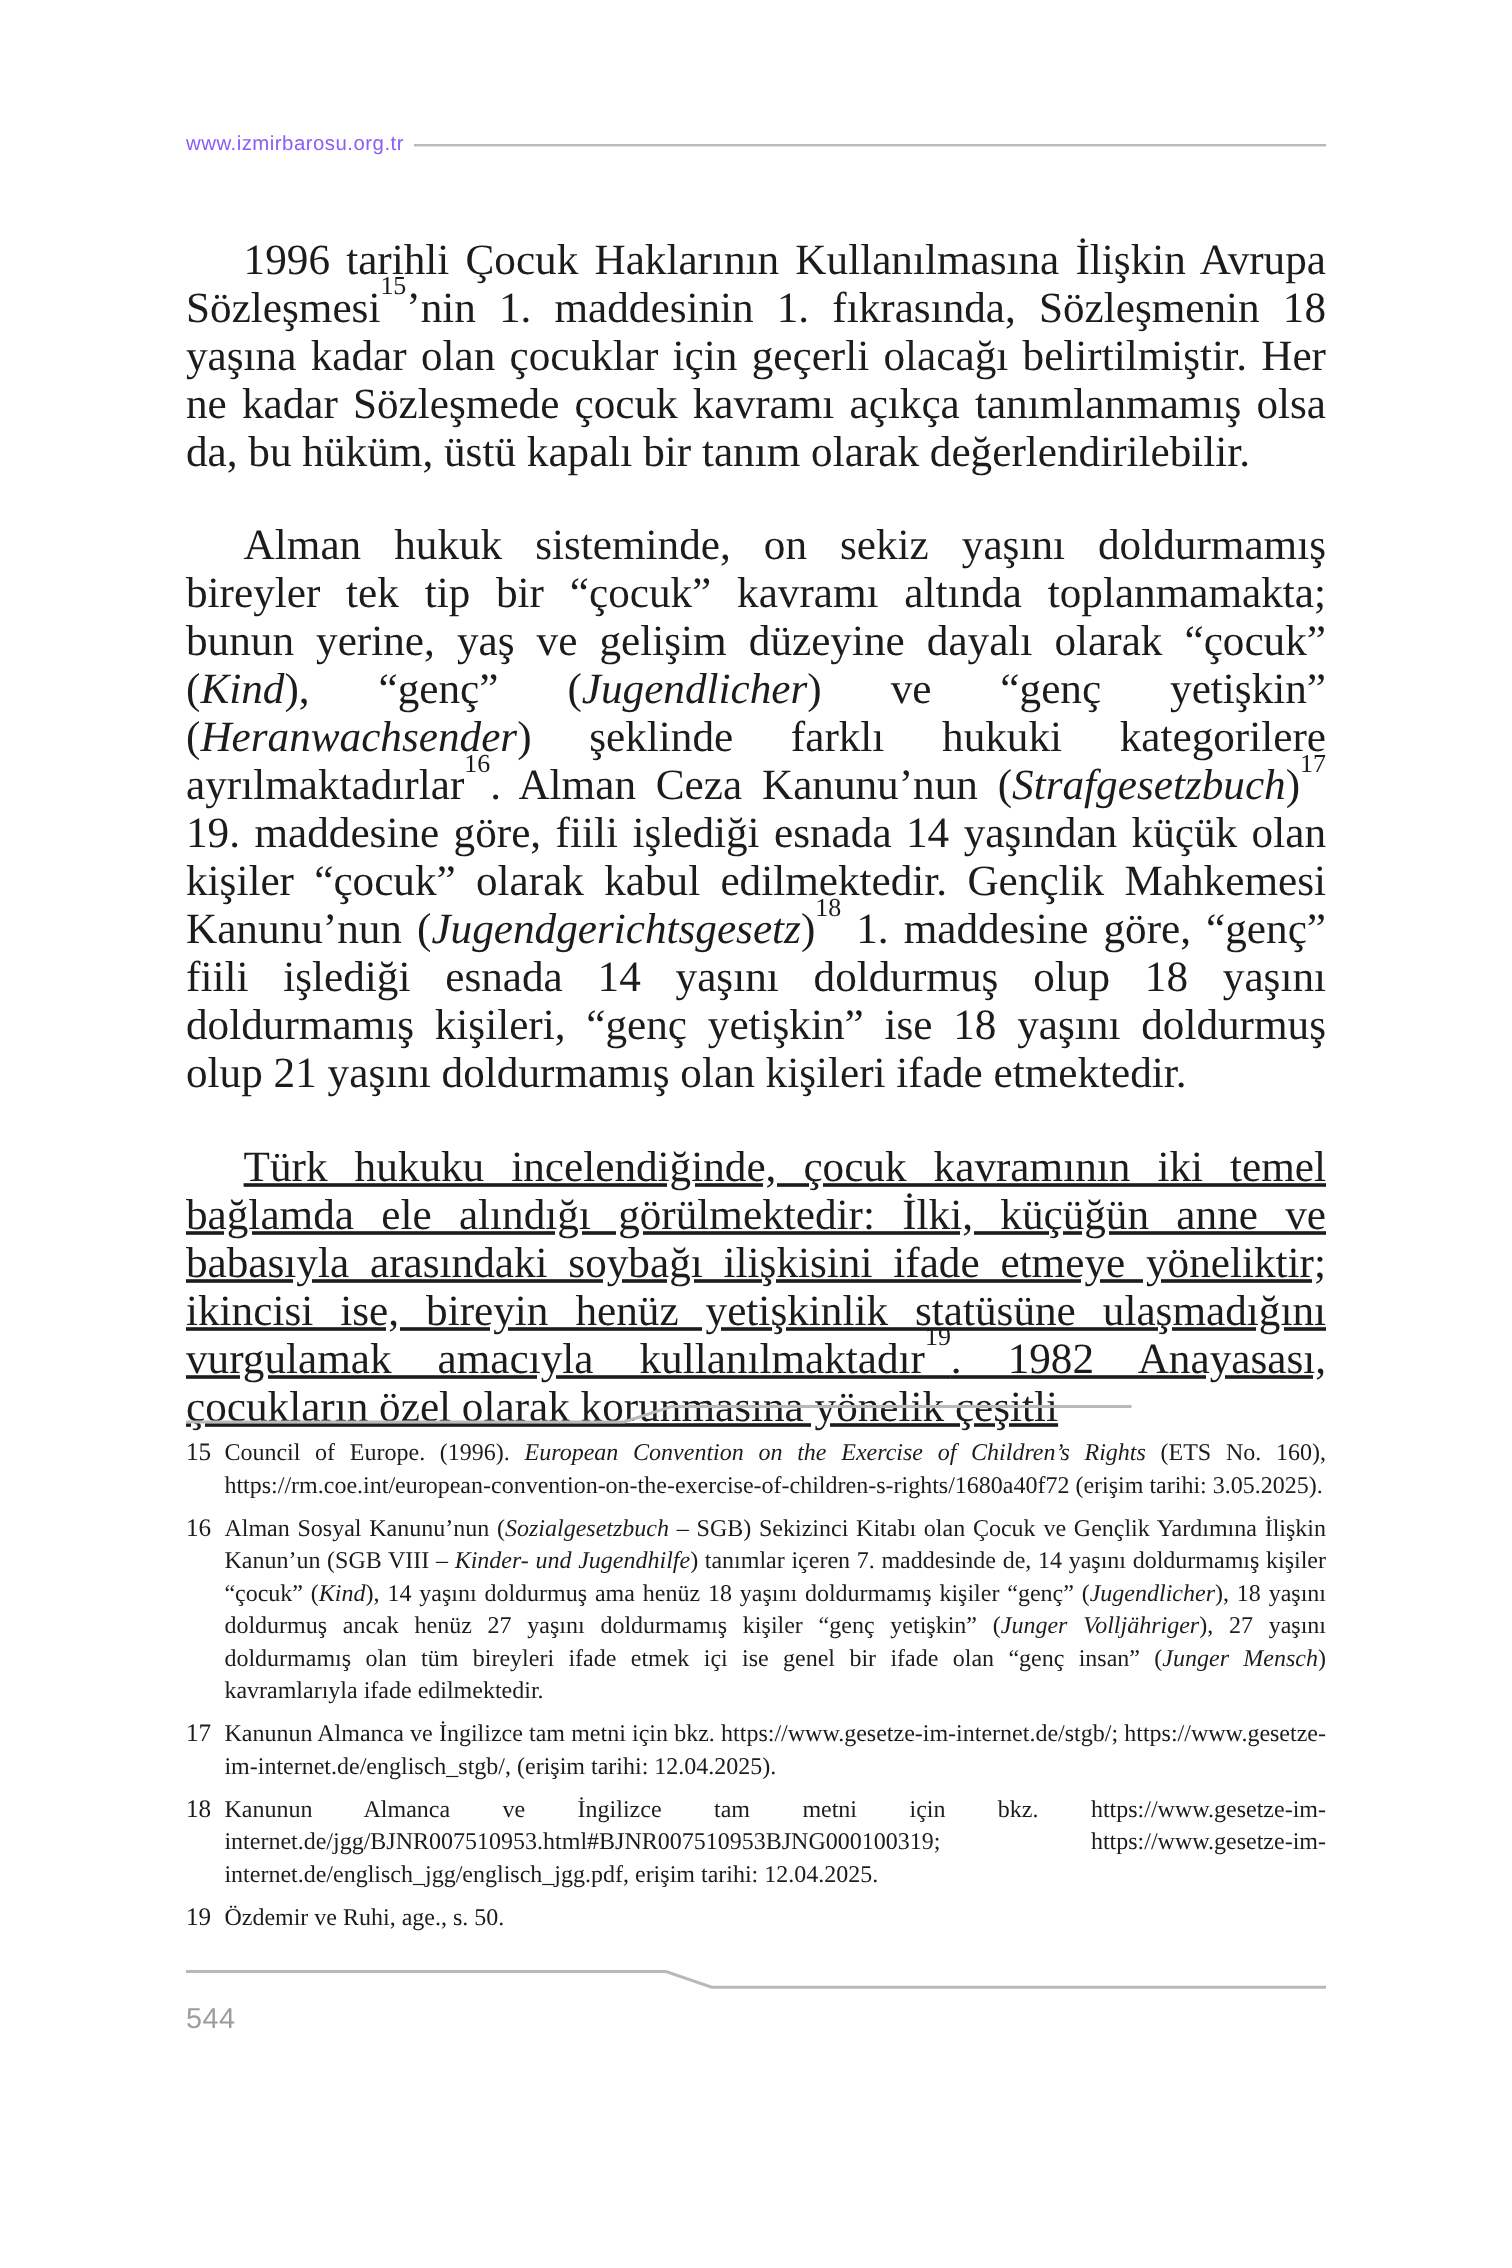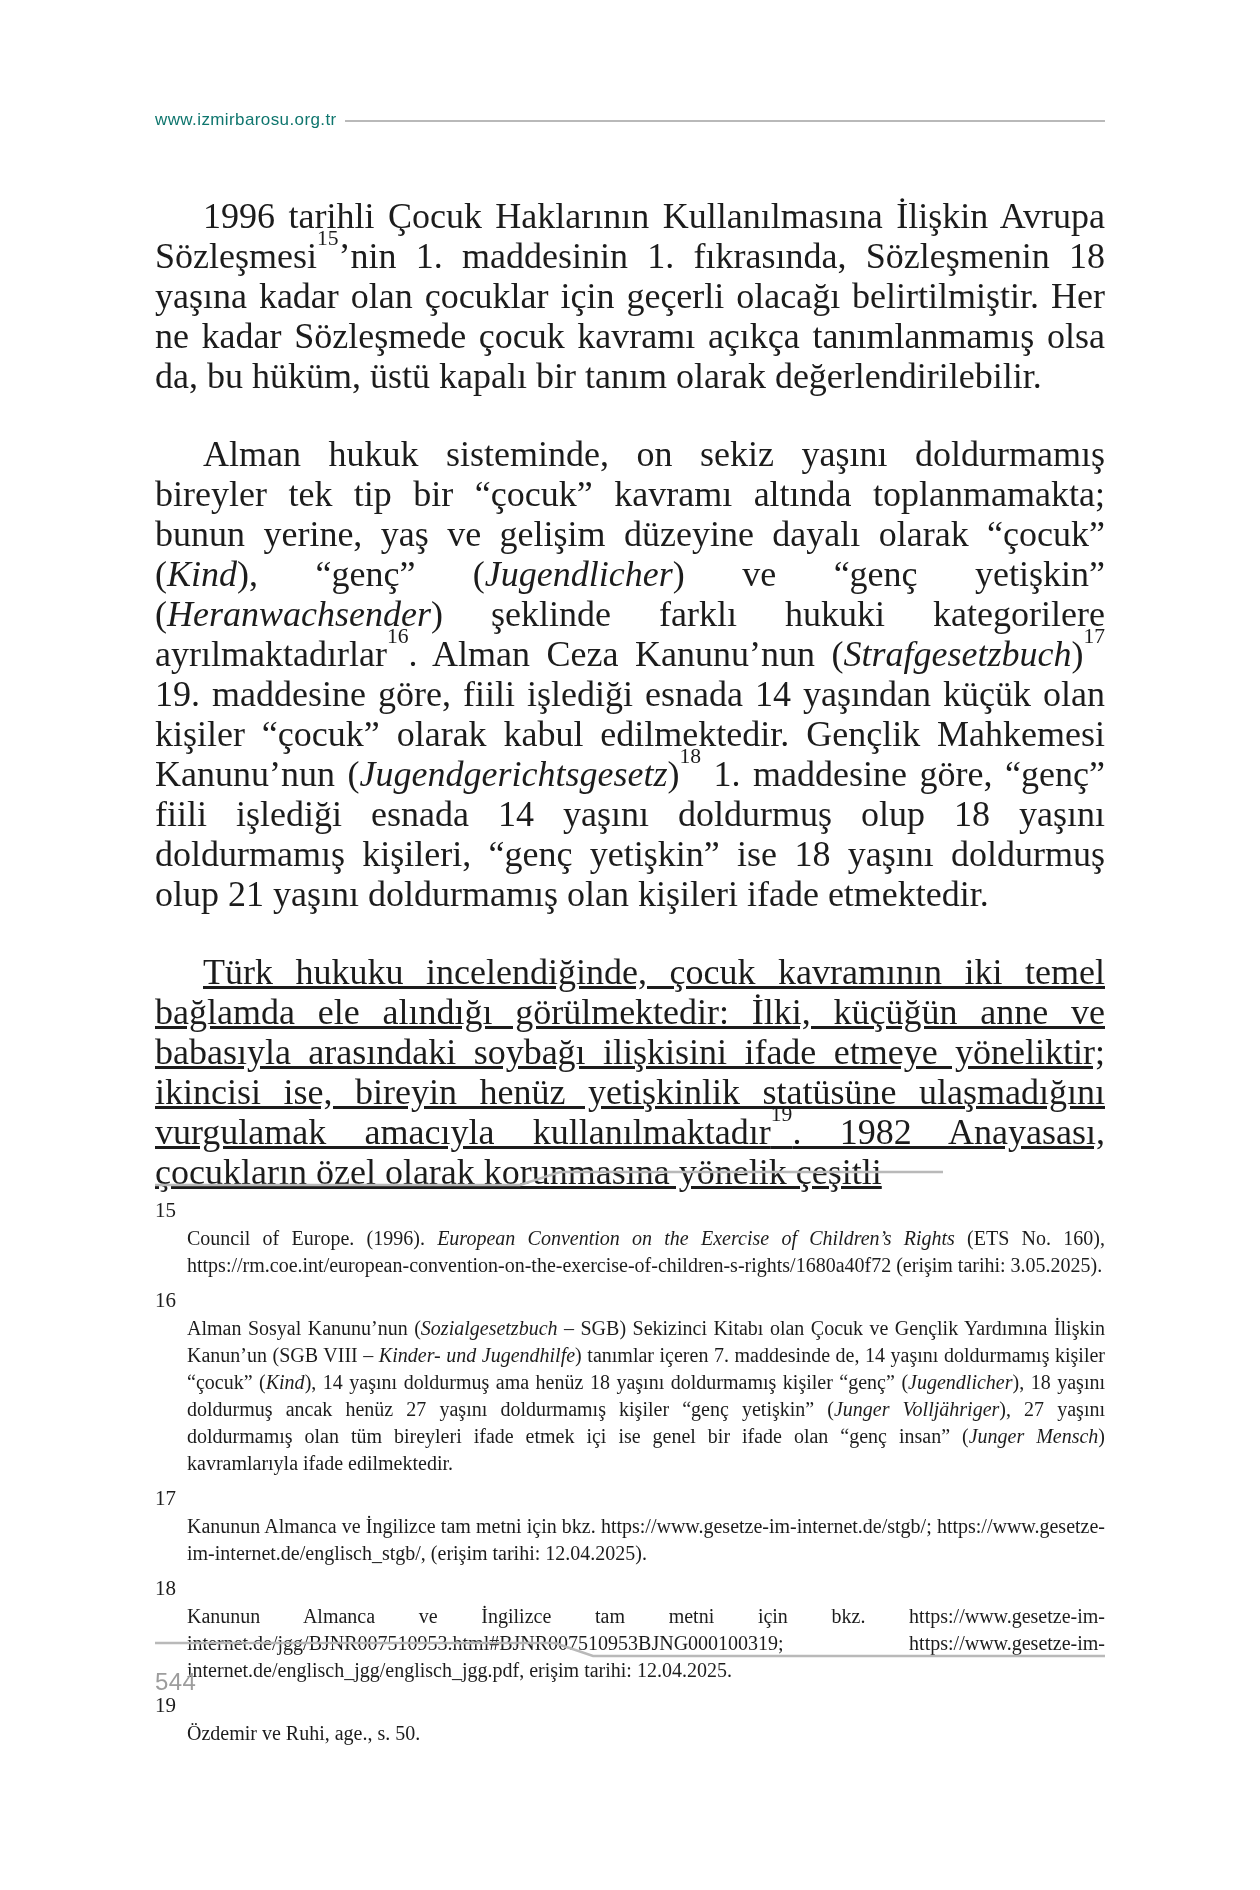--- a/index.html
+++ b/index.html
@@ -15,21 +15,21 @@
   
   .header {
     position: absolute;
     top: 110px; left: 155px;
     width: 950px;
     display: flex;
     align-items: center;
     font-family: "Liberation Sans", sans-serif;
     font-size: 17px;
     letter-spacing: 0.4px;
-    color: #0f766e;
+    color: #8b5cf6;
   }
   .header .rule {
     flex: 1;
     height: 2px;
     background: #b9b9b9;
     margin-left: 8px;
     margin-top: 2px;
   }
   
   .bodytext {
@@ -72,21 +72,20 @@
   .fn-num {
     flex: 0 0 32px;
     font-size: 21px;
     line-height: 24px;
     padding-top: 0;
   }
   .fn-text {
     flex: 1;
     text-align: justify;
     overflow-wrap: anywhere;
-    margin-top: 27px;
   }
   
   .footer {
     position: absolute;
     top: 1641px; left: 155px;
     width: 950px;
   }
   .footer-text {
     margin-top: 5px;
     display: flex;

